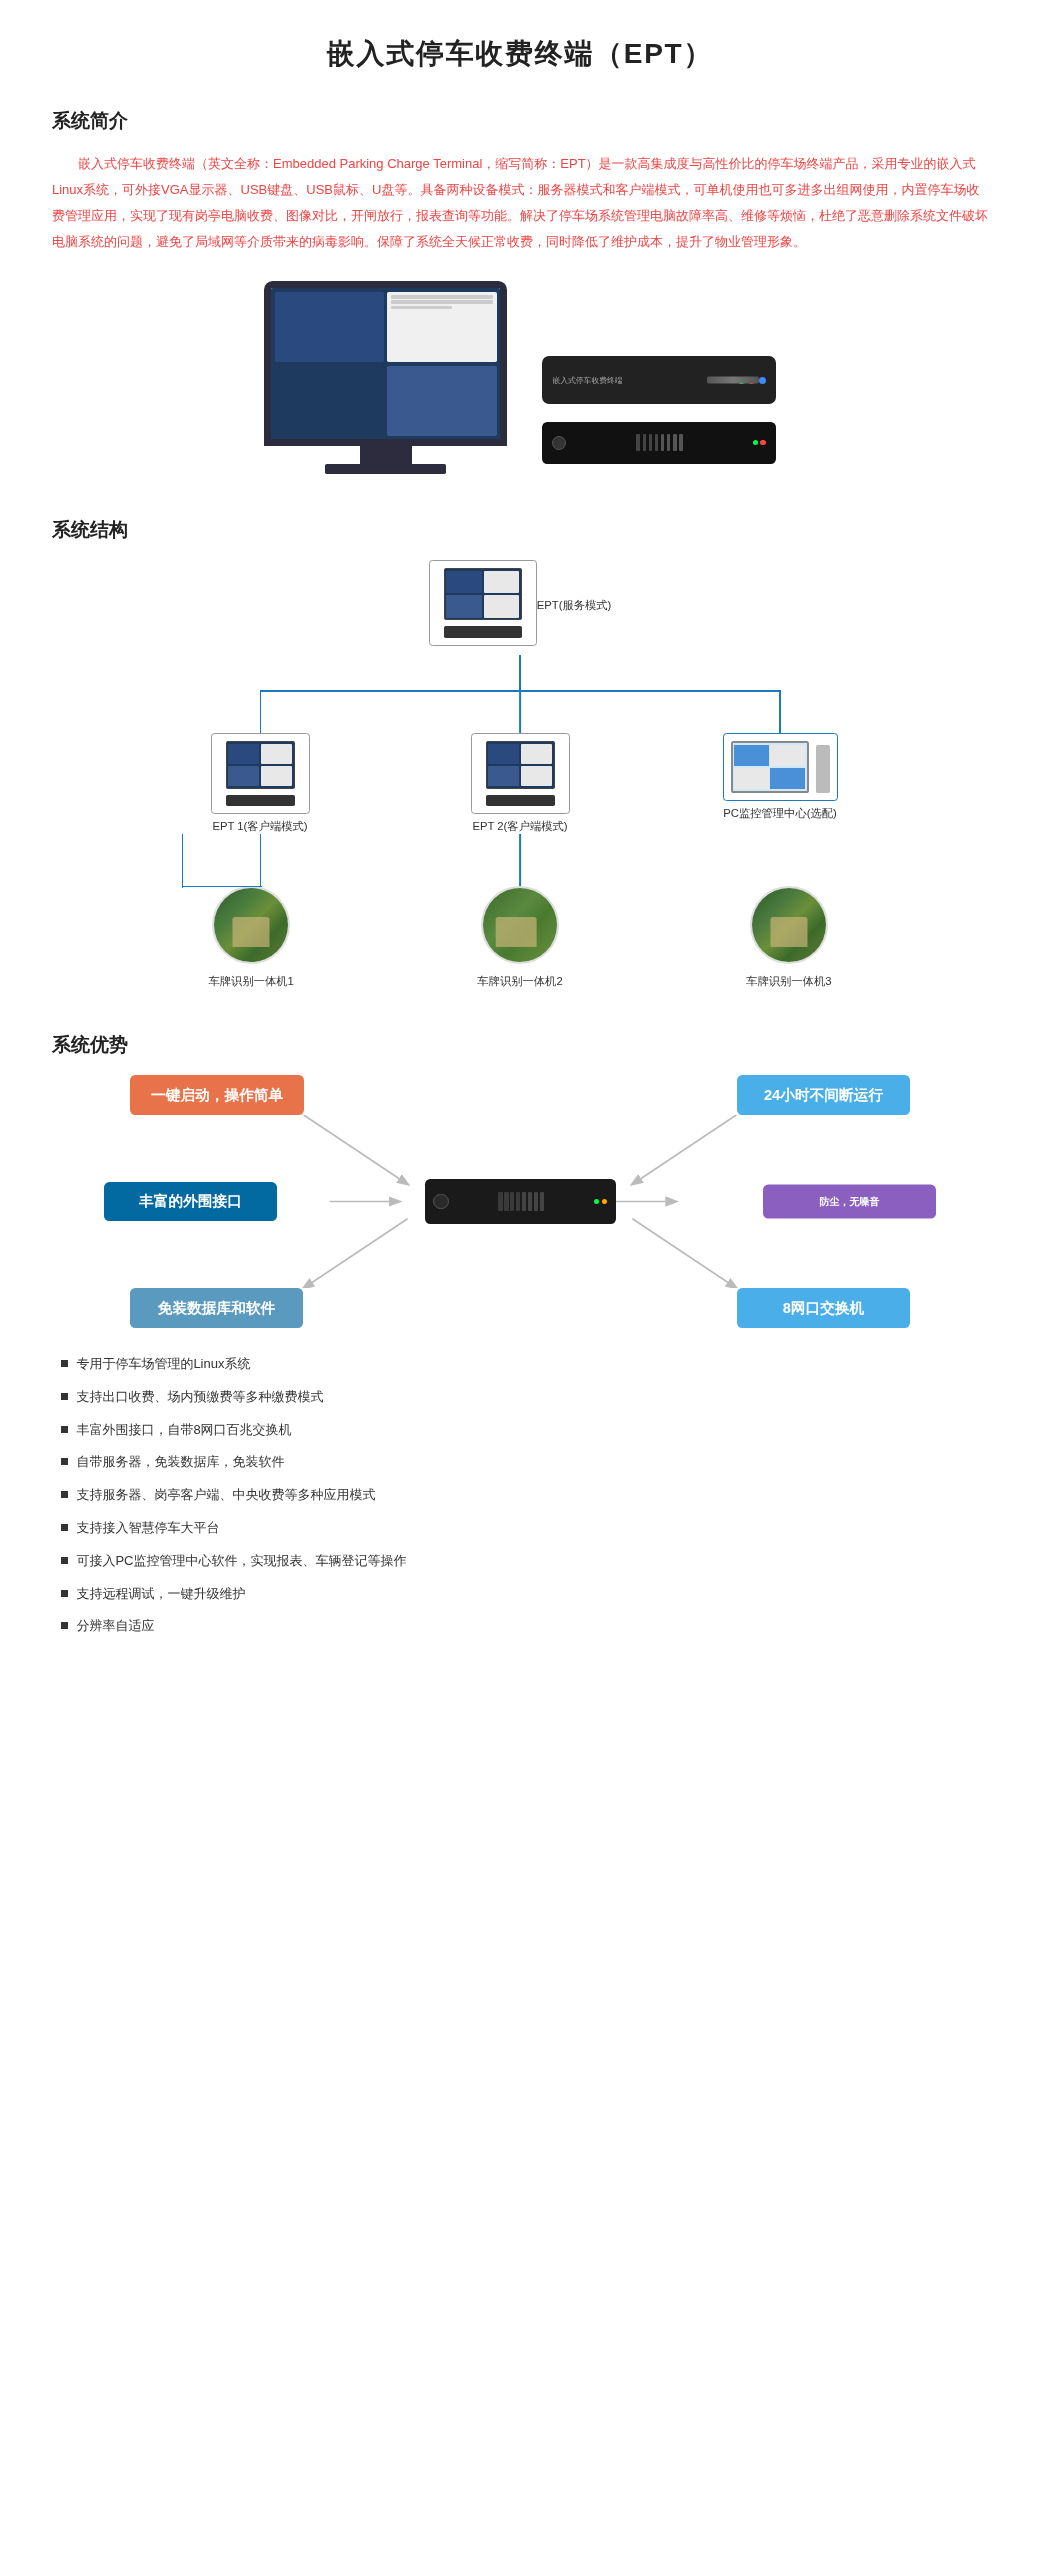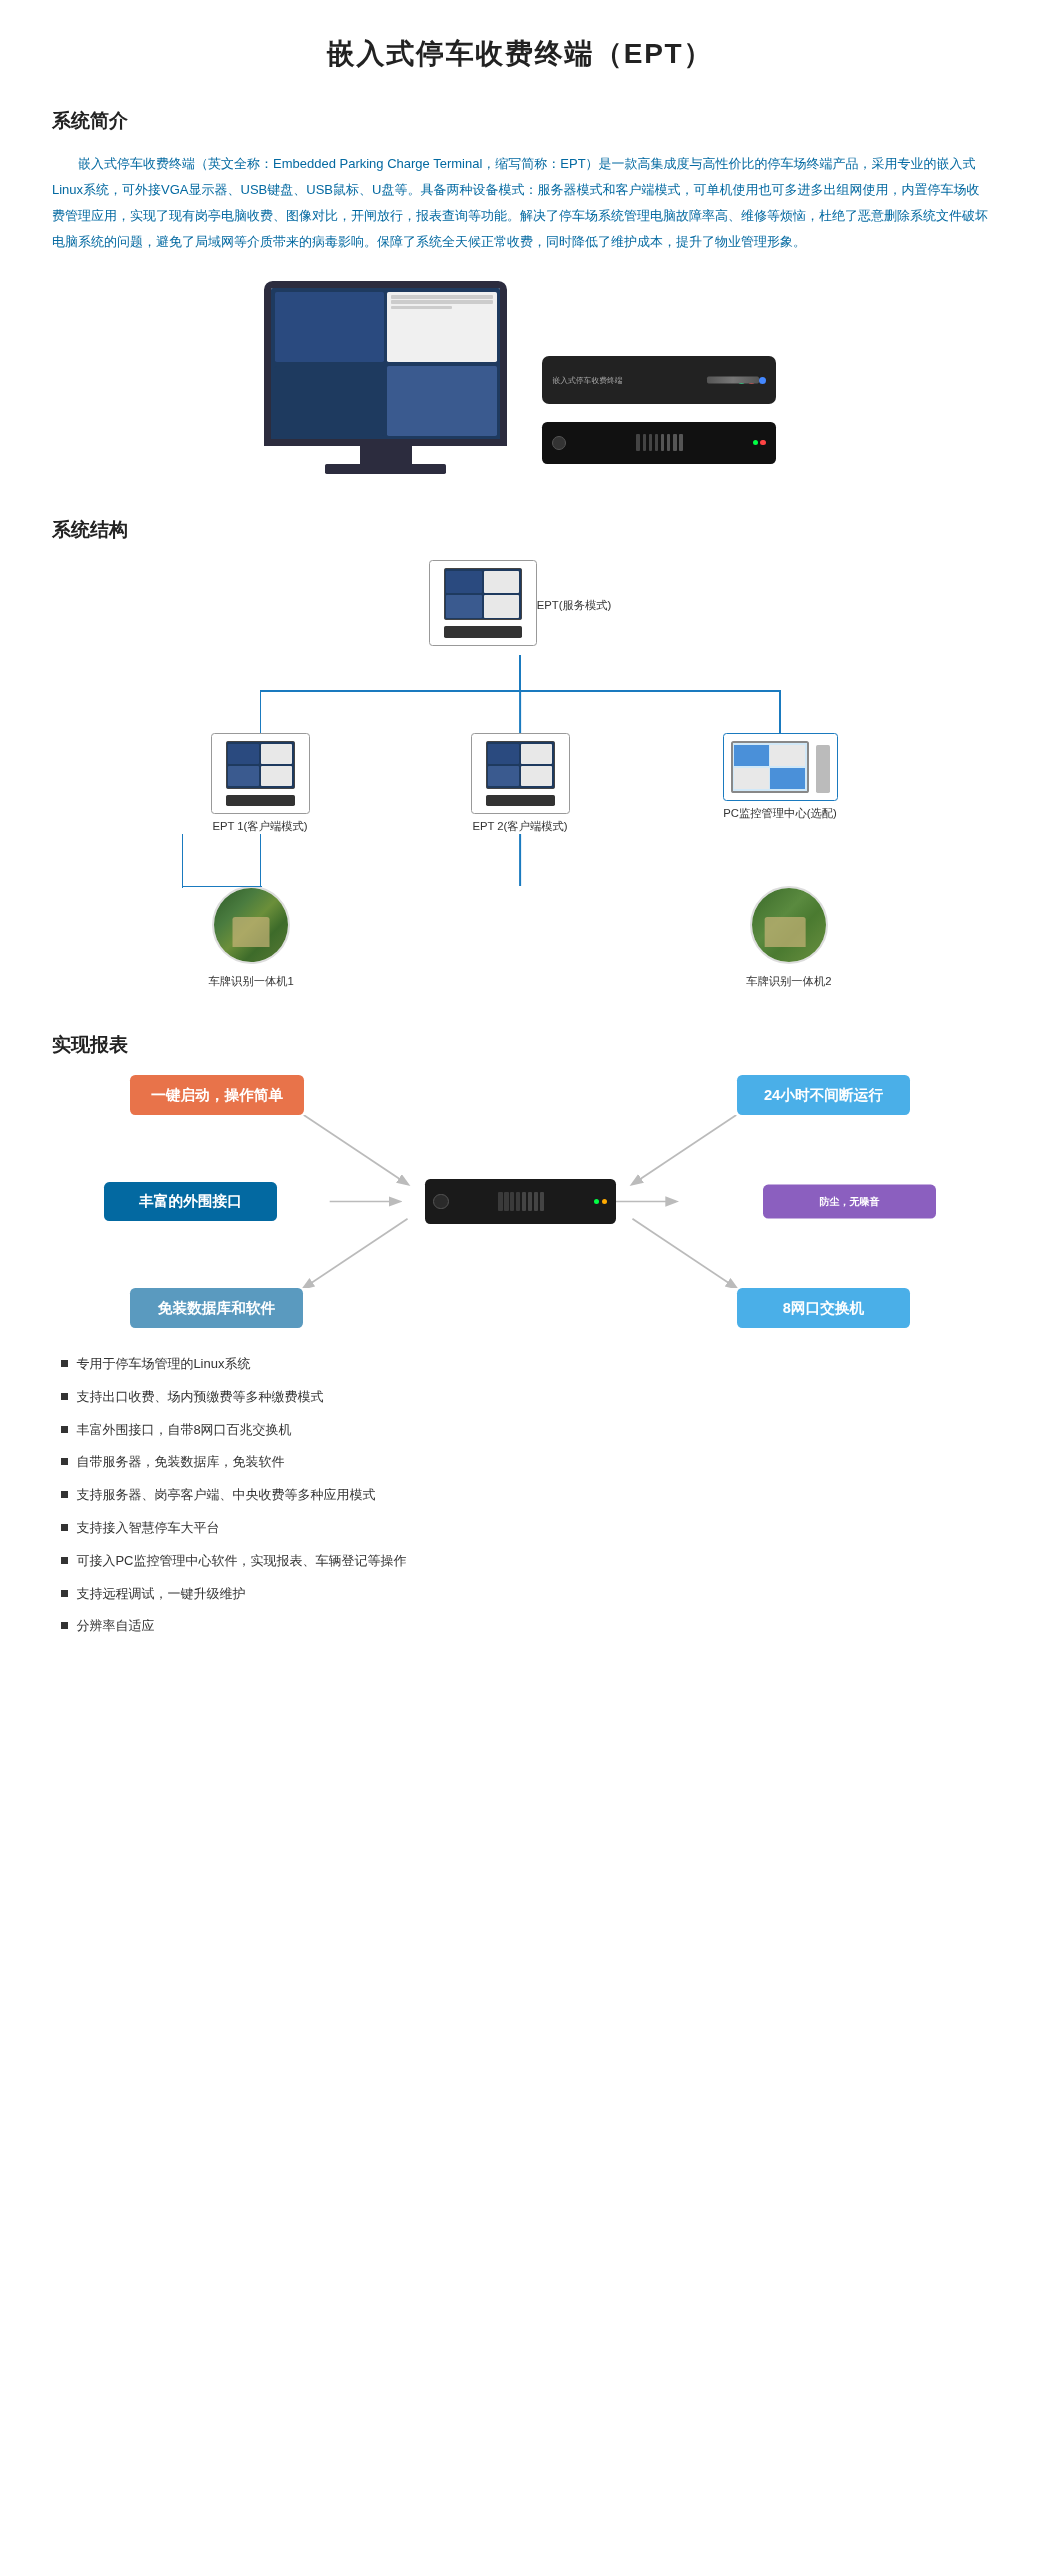--- a/index.html
+++ b/index.html
@@ -27,21 +27,21 @@
     .section-title {
       font-size: 19px;
       font-weight: bold;
       color: #222;
       margin-bottom: 17.3px;
     }
 
     .intro-text {
       font-size: 13px;
       line-height: 2;
-      color: #0369a1;
+      color: #ef4444;
       text-indent: 2em;
       margin-bottom: 26px;
     }
 
     
     .product-images {
       display: flex;
       justify-content: center;
       align-items: flex-end;
       gap: 35px;
@@ -479,26 +479,34 @@
           <div class="diagram-label">车牌识别一体机1</div>
         </div>
         <div class="camera-item" style="width:156px;">
           <div class="camera-circle">
             <div class="camera-img" style="background: linear-gradient(135deg, #3a6a2a 0%, #5a8a3f 40%, #4a7a30 60%, #6a9040 100%);">
               <div class="gate-shape" style="width:55%; left:45%;"></div>
             </div>
           </div>
           <div class="diagram-label">车牌识别一体机2</div>
         </div>
+        <div class="camera-item" style="width:156px;">
+          <div class="camera-circle">
+            <div class="camera-img" style="background: linear-gradient(135deg, #2a5a22 0%, #4a7a3f 30%, #6b8f3a 50%, #3d6b2a 70%, #5a7a35 100%);">
+              <div class="gate-shape"></div>
+            </div>
+          </div>
+          <div class="diagram-label">车牌识别一体机3</div>
+        </div>
       </div>
     </div>
   </div>
 
   <div class="advantages-section">
-    <div class="section-title">实现报表</div>
+    <div class="section-title">系统优势</div>
 
     <div style="max-width:832px; margin:0 auto; position:relative;">
 
       <div style="display:flex; justify-content:space-between; margin-bottom:0; padding:0 26px;">
         <div class="adv-box orange" style="font-size:14.7px; padding:10.4px 21px;">一键启动，操作简单</div>
         <div class="adv-box teal" style="font-size:14.7px; padding:10.4px 21px;">24小时不间断运行</div>
       </div>
 
       <div style="position:relative; height:173px; display:flex; align-items:center; justify-content:center;">
 

